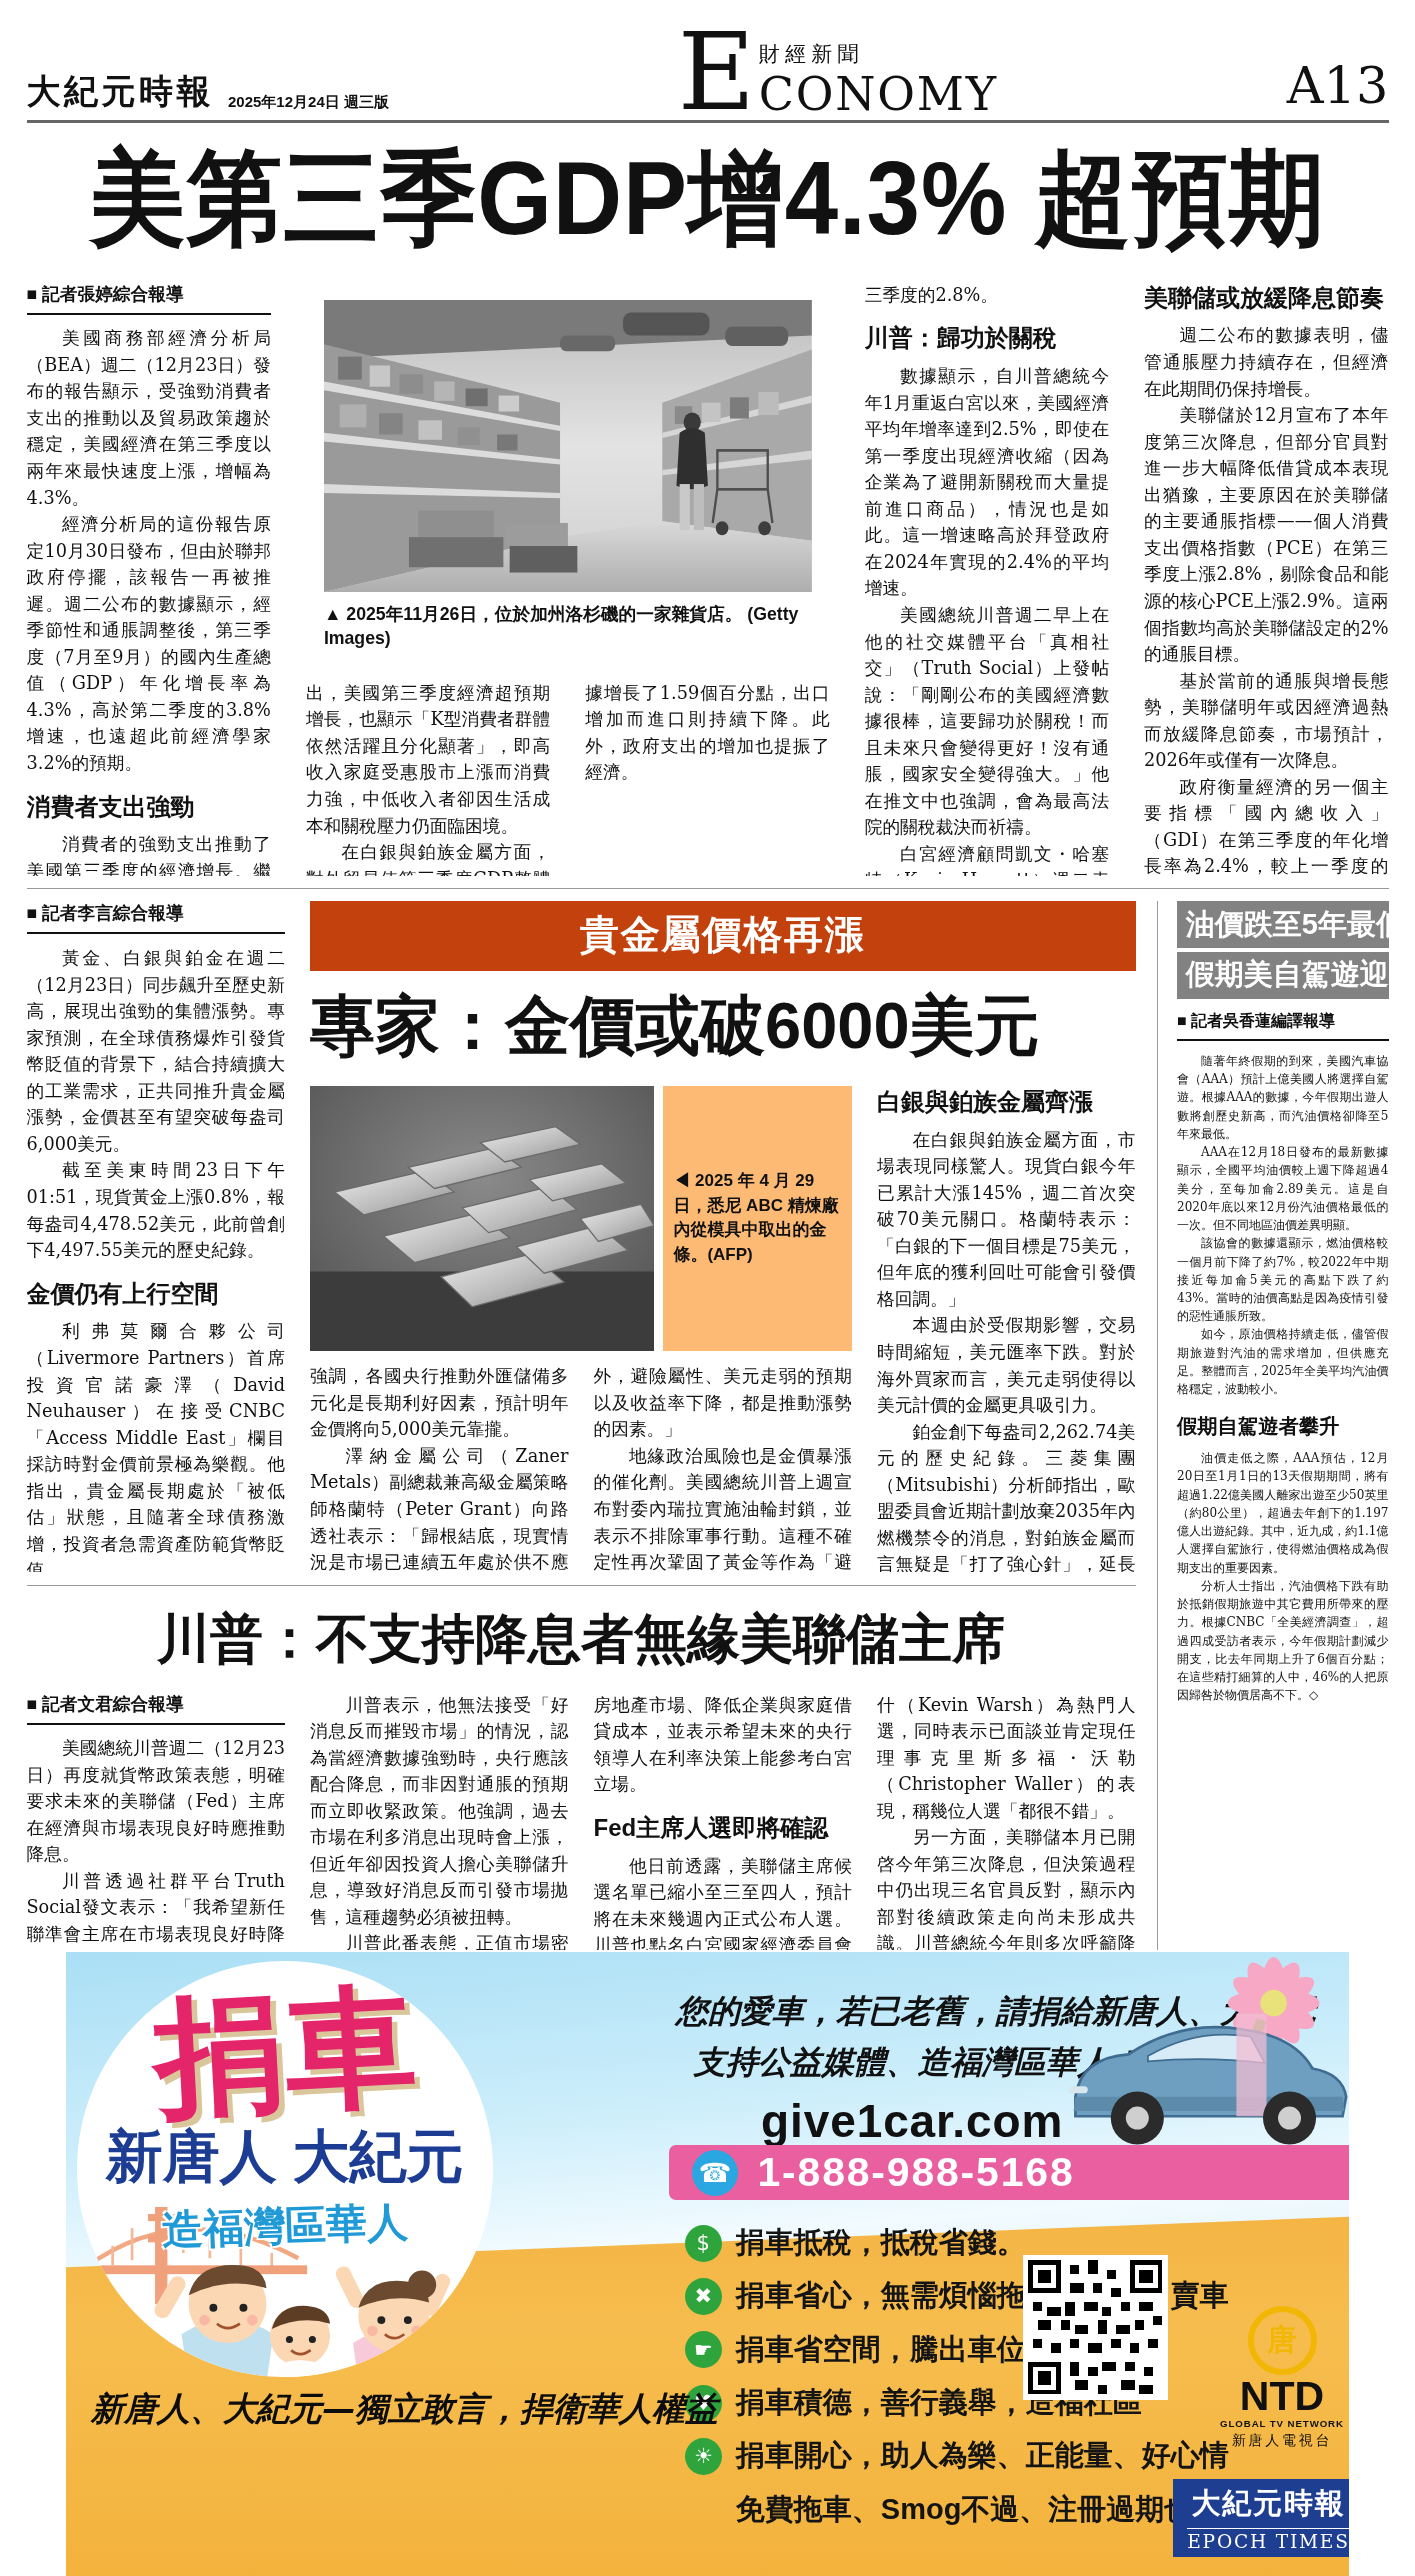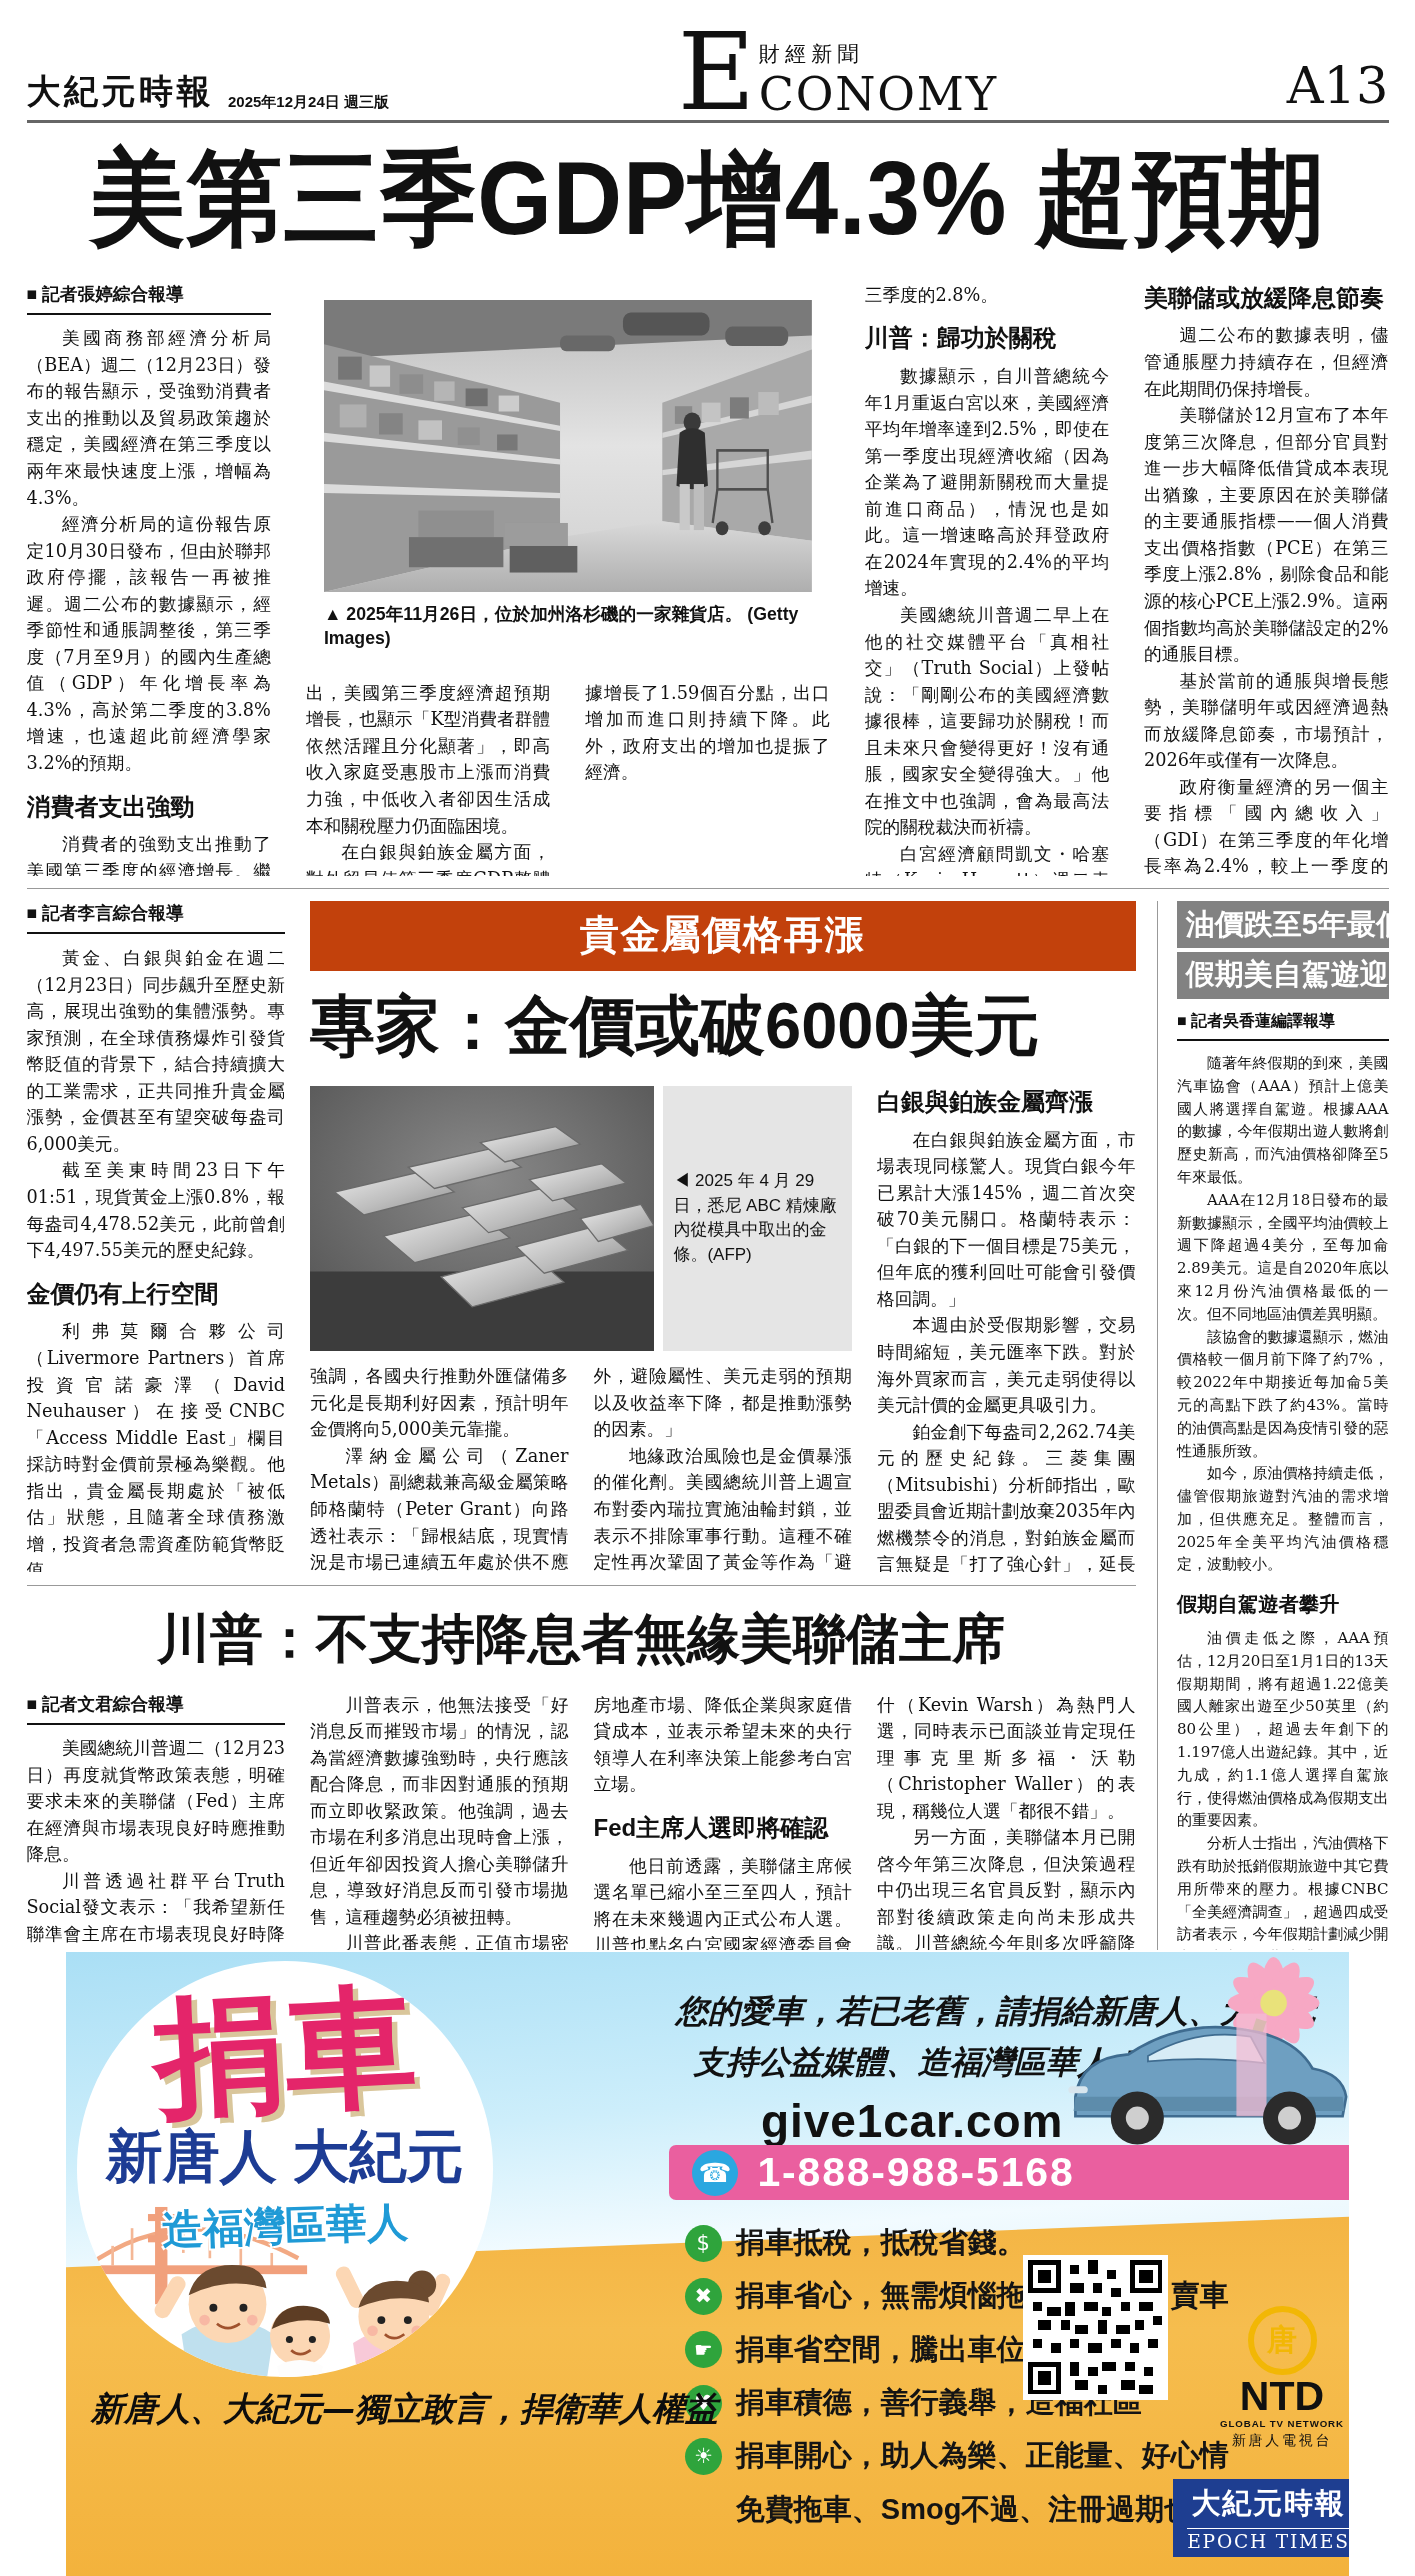--- a/index.html
+++ b/index.html
@@ -44,33 +44,33 @@
   .a2-col1{grid-area:1/1/4/2;}
   .a2-head{grid-area:1/2/2/5;}
   .a2-photo{grid-area:2/2/3/4;display:flex;gap:8.8px;margin-bottom:12.4px;}
   .a2-silver{grid-area:2/4/4/5;}
   .a2-col2{grid-area:3/2/4/3;}
   .a2-col3{grid-area:3/3/4/4;}
   .kicker{background:#c2410c;color:#fff;font-family:"Liberation Sans",sans-serif;font-weight:900;
           font-size:39px;padding:7px 26.5px 8.8px;text-align:center;letter-spacing:1.8px;}
   .a2-headline{font-family:"Liberation Sans",sans-serif;font-weight:900;font-size:65px;margin:10.6px 0 16px;white-space:nowrap;}
   .gold-img{flex:1 1 64%;}
-  .gold-cap{flex:0 0 31%;background:#e5e5e5;padding:14px 10.6px;font-family:"Liberation Sans",sans-serif;
-            font-weight:400;font-size:17px;line-height:1.45;display:flex;align-items:center;}
+  .gold-cap{flex:0 0 31%;background:#fdba74;padding:14px 10.6px;font-family:"Liberation Sans",sans-serif;
+            font-weight:700;font-size:17px;line-height:1.45;display:flex;align-items:center;}
   
   .a3-headline{font-family:"Liberation Sans",sans-serif;font-weight:900;font-size:53px;text-align:center;margin:17.7px 0 16px;white-space:nowrap;}
   .a3-grid{display:grid;grid-template-columns:repeat(4,1fr);column-gap:25px;height:258px;}
   
   .oil{border-left:0.9px solid #999;padding-left:19.5px;overflow:hidden;}
   .oil-head{margin-bottom:12.4px;}
   .oil-head span{display:table;background:#828282;color:#fff;font-family:"Liberation Sans",sans-serif;
                  font-weight:900;font-size:29px;padding:3.5px 8.8px;white-space:nowrap;}
   .oil-head span+span{margin-top:3.5px;}
   .oil .byline{font-size:16px;}
-  .oil p{margin:0;text-indent:2em;text-align:justify;line-height:1.52;font-size:15px;}
+  .oil p{margin:0;text-indent:2em;text-align:justify;line-height:1.52;font-size:12px;}
   .oil h3.sub{font-size:20.3px;}
   
   .ad{position:relative;width:1283px;height:630px;margin:17.7px auto 0;overflow:hidden;
       background:linear-gradient(175deg,#aadff5 0%,#cdeefb 28%,#f2fbff 46%,#eaf7fd 52%);}
   .ad-ground{position:absolute;inset:0;background:linear-gradient(180deg,#f0a22e 0%,#f6bd4e 60%,#f3b23c 100%);
              clip-path:polygon(0 50%,100% 42%,100% 100%,0 100%);}
   .ad-circle{position:absolute;left:10.6px;top:8.8px;width:416px;height:416px;border-radius:50%;background:#fff;
              overflow:hidden;display:flex;flex-direction:column;align-items:center;z-index:2;}
   .ad-big{font-family:"Liberation Sans",sans-serif;font-weight:900;font-size:131px;line-height:1;color:#e4256a;
           text-shadow:5.3px 5.3px 0 #d9c69b;margin-top:25px;transform:rotate(-3deg);z-index:3;}

